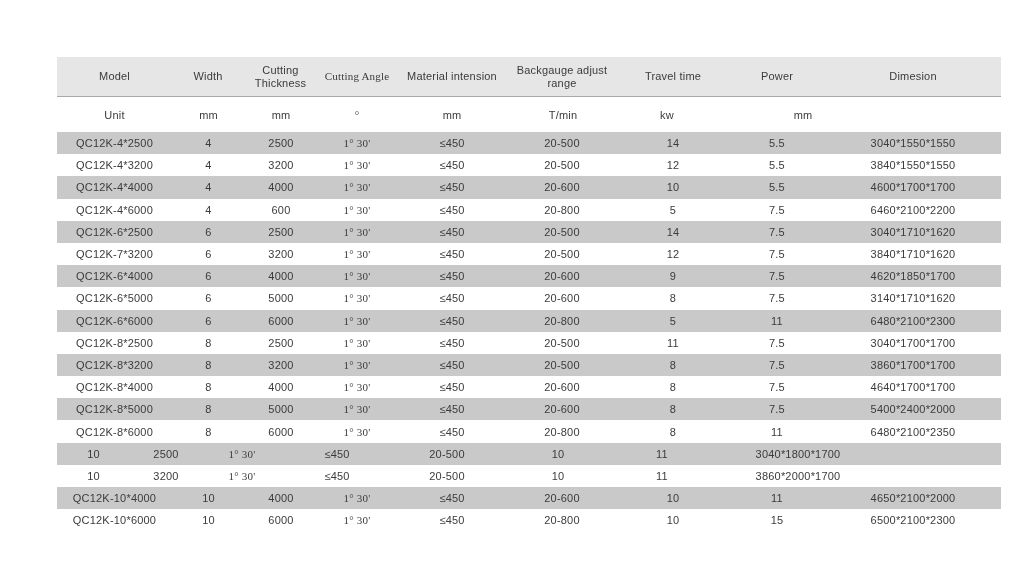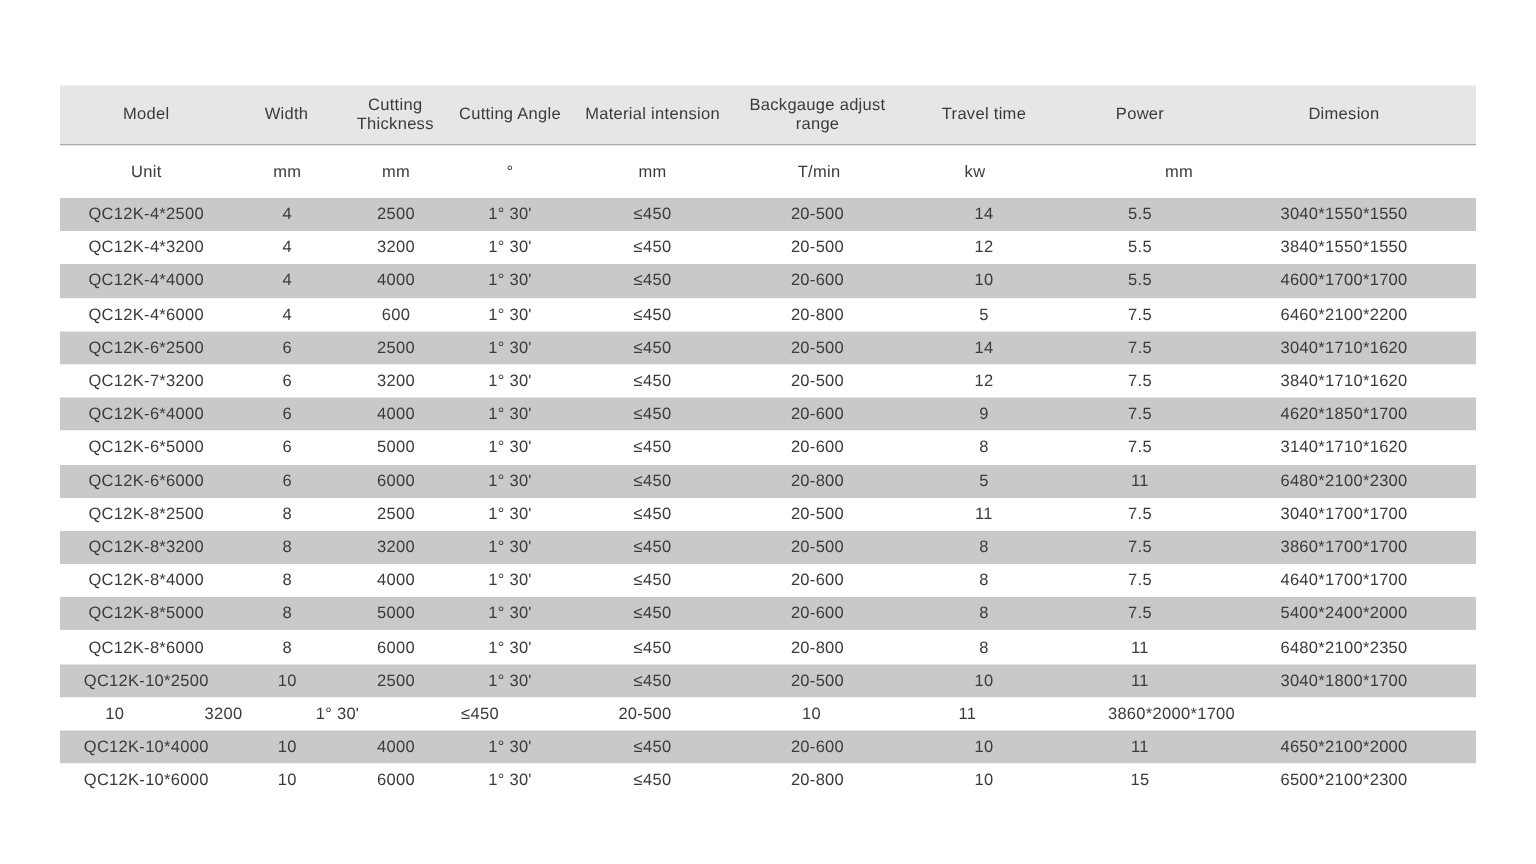--- a/index.html
+++ b/index.html
@@ -12,42 +12,42 @@
   }
   *{margin:0;padding:0;box-sizing:border-box;}
   html,body{width:1024px;height:576px;}
   body{
     background:var(--page-bg);
     font-family:"Liberation Sans","DejaVu Sans",sans-serif;
     color:var(--text);
   }
   .page{position:relative;width:1024px;height:576px;background:var(--page-bg);overflow:hidden;}
   .spec-table{
-    position:absolute;left:40px;top:57px;width:944px;
+    position:absolute;left:57px;top:57px;width:944px;
     font-size:11px;letter-spacing:0.2px;
   }
   .thead{
     display:flex;height:40px;background:var(--header-bg);
     border-bottom:1px solid var(--header-divider);
   }
   .th{
     display:flex;align-items:center;justify-content:center;
     text-align:center;line-height:13px;padding:0 2px;
   }
   .unit-row{display:flex;height:35px;background:var(--row-bg);}
   .trow{display:flex;height:22.2px;background:var(--row-bg);}
   .trow.stripe{background:var(--stripe-bg);}
   .td{
     display:flex;align-items:center;justify-content:center;
     text-align:center;white-space:nowrap;overflow:hidden;padding:0 2px;
   }
   .c0{width:115px;}
   .c1{width:73px;}
   .c2{width:72px;}
-  .c3{width:80px;}
+  .c3{width:80px;font-family:Liberation Serif, serif;}
   .c4{width:110px;}
   .c5{width:110px;}
   .c6{width:112px;}
   .c7{width:96px;}
   .c8{width:176px;}
 </style>
 </head>
 <body>
 
 <div class="page">
@@ -225,21 +225,20 @@
           <div class="td c1">8</div>
           <div class="td c2">6000</div>
           <div class="td c3">1° 30'</div>
           <div class="td c4">≤450</div>
           <div class="td c5">20-800</div>
           <div class="td c6">8</div>
           <div class="td c7">11</div>
           <div class="td c8">6480*2100*2350</div>
         </div>
         <div class="trow stripe">
-          <div class="td c0">QC12K-10*2500</div>
           <div class="td c1">10</div>
           <div class="td c2">2500</div>
           <div class="td c3">1° 30'</div>
           <div class="td c4">≤450</div>
           <div class="td c5">20-500</div>
           <div class="td c6">10</div>
           <div class="td c7">11</div>
           <div class="td c8">3040*1800*1700</div>
         </div>
         <div class="trow">

